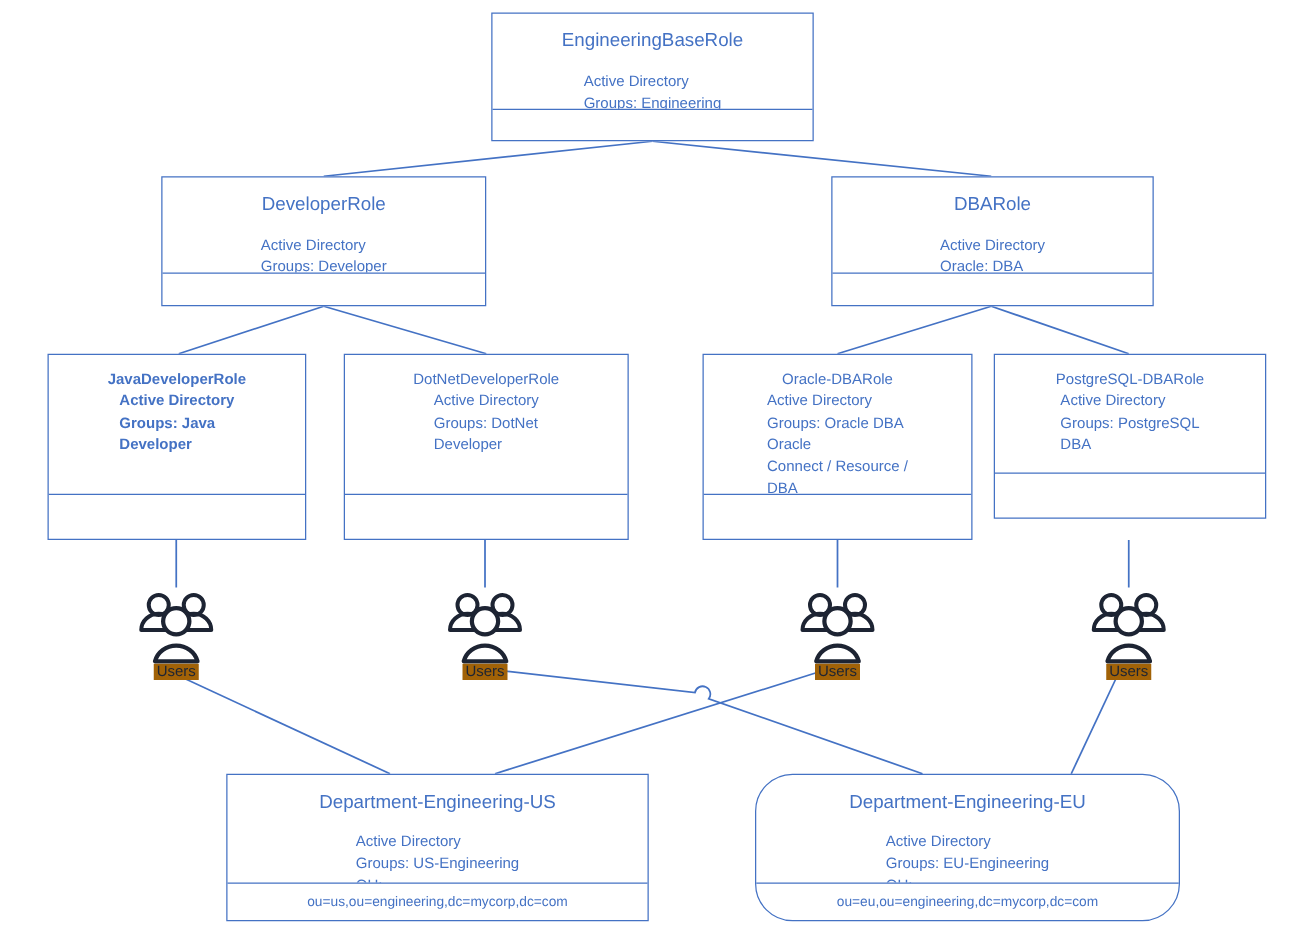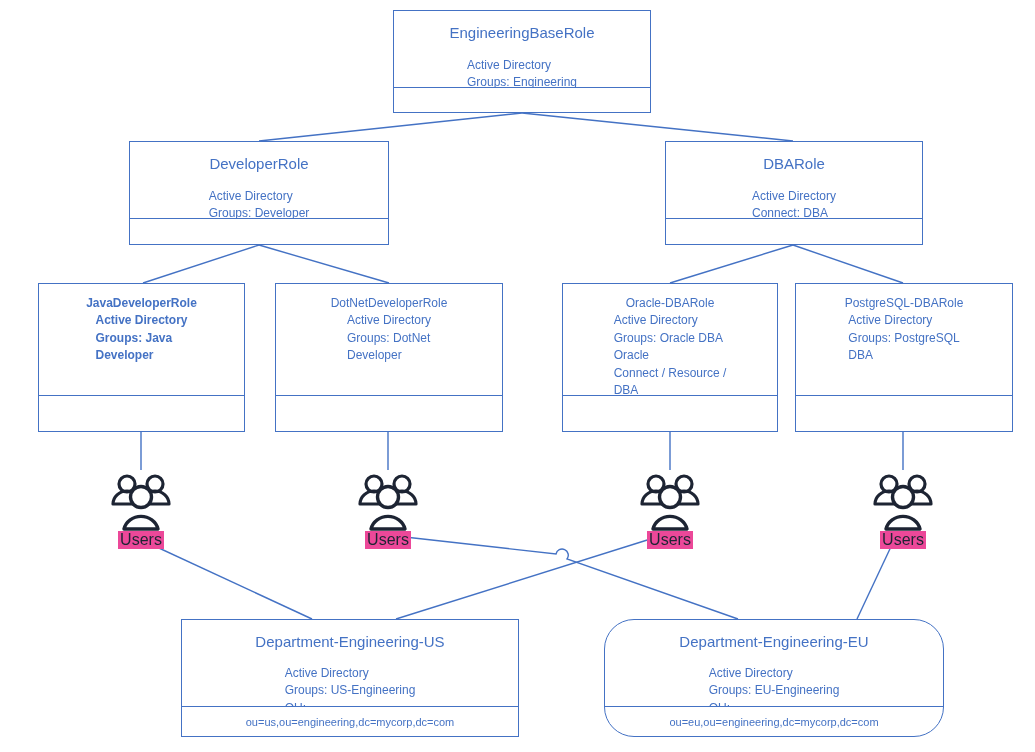--- a/index.html
+++ b/index.html
@@ -94,24 +94,24 @@
   .users {
     position: absolute;
     width: 74px;
     z-index: 3;
     display: flex;
     flex-direction: column;
     align-items: center;
   }
   .users svg { display: block; }
   .users .ulabel {
-    font-size: 16px;
+    font-size: 12px;
     color: #1d2433;
     margin-top: -3px;
-    background: #ec4899;
+    background: #a16207;
     padding: 0 2px;
     line-height: 1.1;
   }
 </style>
 </head>
 <body>
 
 <div id="canvas">
 
   <svg id="edges" viewBox="0 0 1035 752" width="1035" height="752" aria-hidden="true">
@@ -159,21 +159,21 @@
     </div>
     <div class="divider"></div>
     <div class="foot" style="height:25px;"></div>
   </div>
 
   <div class="node top" style="left:665px; top:141px; width:258px; height:104px;">
     <div class="body">
       <div class="title">DBARole</div>
       <div class="subtitle">
         <div>Active Directory</div>
-        <div>Connect: DBA</div>
+        <div>Oracle: DBA</div>
       </div>
     </div>
     <div class="divider"></div>
     <div class="foot" style="height:25px;"></div>
   </div>
 
   <div class="node leaf" style="left:38px; top:283px; width:207px; height:149px;font-weight:bold;">
     <div class="body">
       <div class="title">JavaDeveloperRole</div>
       <div class="subtitle">
@@ -207,21 +207,21 @@
         <div>Groups: Oracle DBA</div>
         <div>Oracle</div>
         <div>Connect / Resource /</div>
         <div>DBA</div>
       </div>
     </div>
     <div class="divider"></div>
     <div class="foot" style="height:35px;"></div>
   </div>
 
-  <div class="node leaf" style="left:795px; top:283px; width:218px; height:149px;">
+  <div class="node leaf" style="left:795px; top:283px; width:218px; height:132px;">
     <div class="body">
       <div class="title">PostgreSQL-DBARole</div>
       <div class="subtitle">
         <div>Active Directory</div>
         <div>Groups: PostgreSQL</div>
         <div>DBA</div>
       </div>
     </div>
     <div class="divider"></div>
     <div class="foot" style="height:35px;"></div>

